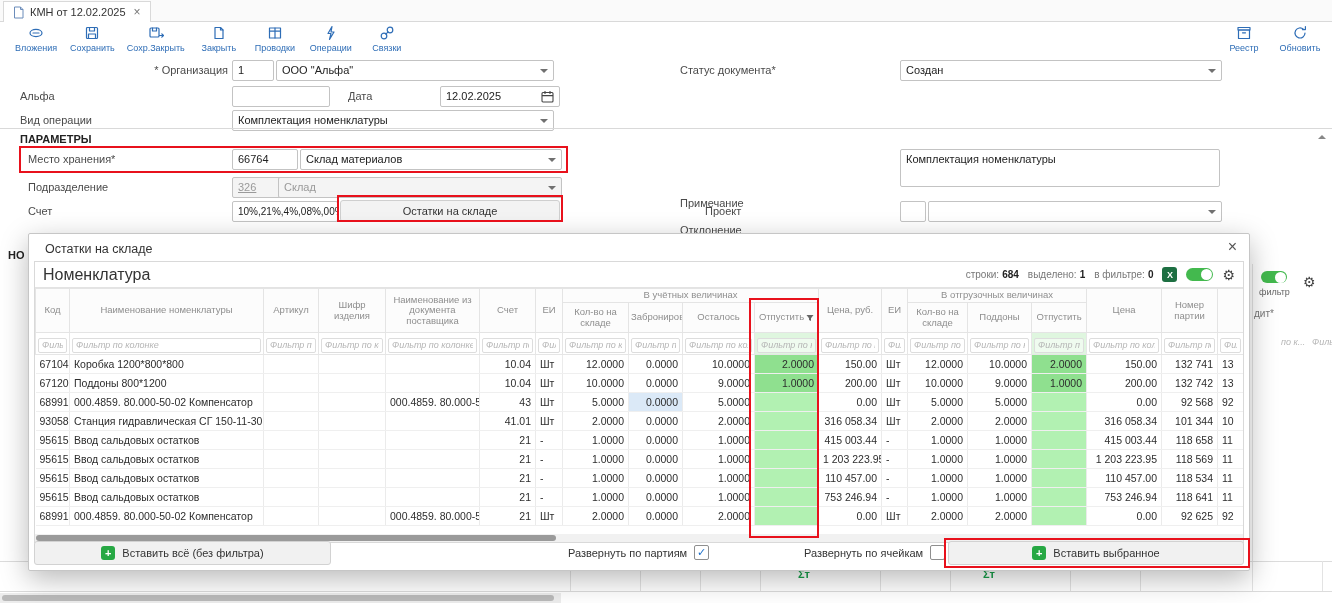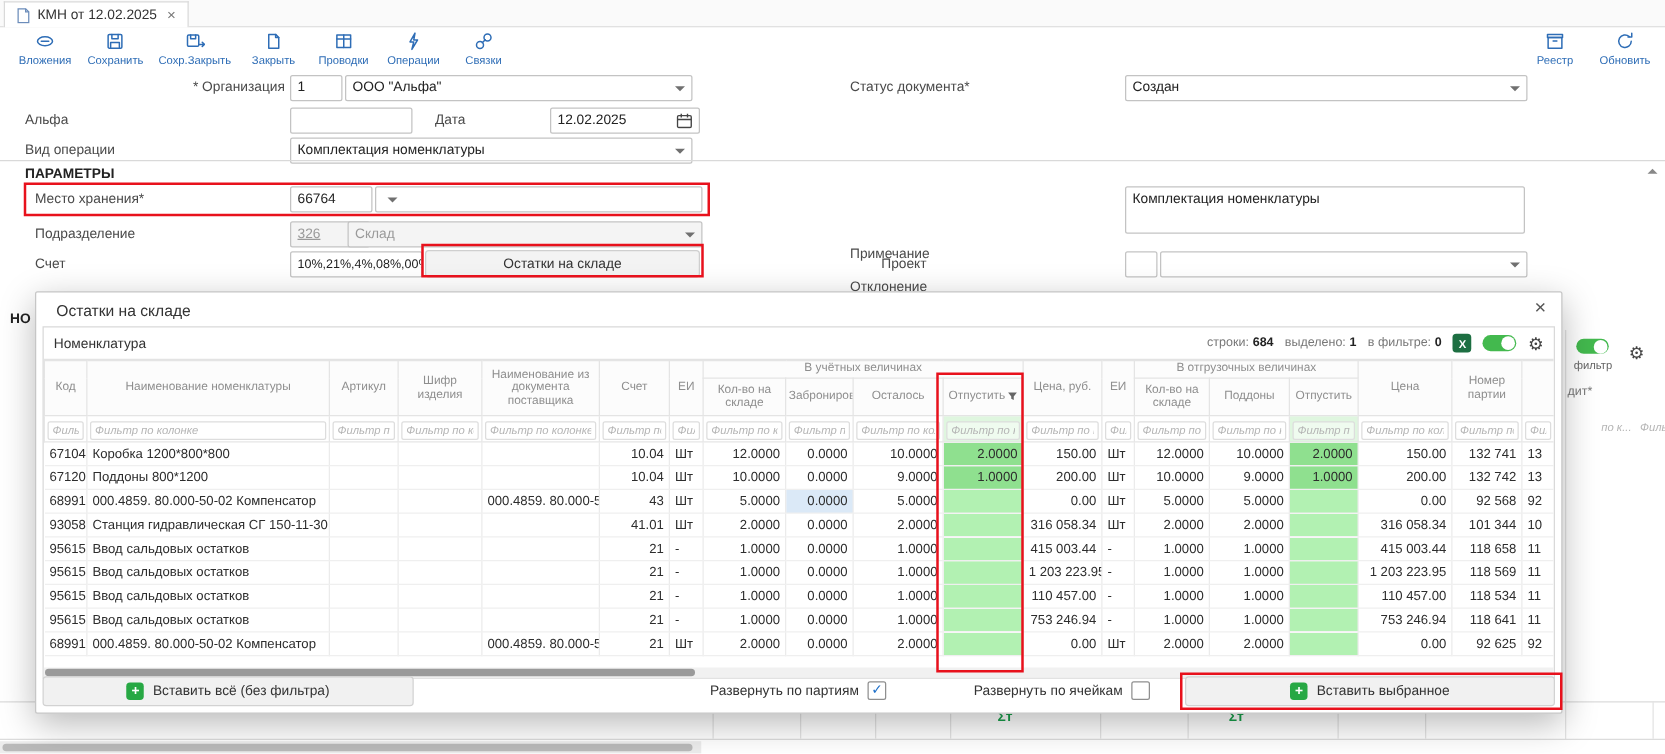--- a/index.html
+++ b/index.html
@@ -38,21 +38,21 @@
   .toggle{width:27px;height:13px;border-radius:7px;background:#43b94e;position:relative;cursor:pointer;display:inline-block;flex:none;}
   .toggle::after{content:"";position:absolute;right:1px;top:1px;width:11px;height:11px;border-radius:50%;background:#fff;}
   .gear{font-size:14px;color:#444;cursor:pointer;line-height:1;}
   .partial-filter{position:absolute;font-size:9px;font-style:italic;color:#b5b5b5;white-space:nowrap;overflow:hidden;}
   
   .modal{position:absolute;left:28px;top:233px;width:1222px;height:338px;background:#fff;border:1px solid #c6c6c6;border-radius:2px;box-shadow:0 8px 28px rgba(0,0,0,.28);z-index:10;box-sizing:border-box;}
   .modal-title{position:absolute;left:16px;top:8px;font-size:12.5px;color:#333;}
   .modal-close{position:absolute;right:12px;top:4px;font-size:16px;color:#555;cursor:pointer;}
   .panel{position:absolute;left:5px;top:27px;width:1210px;height:282px;border:1px solid #d9d9d9;box-sizing:border-box;overflow:hidden;}
   .nom-bar{height:26px;border-bottom:1px solid #e3e3e3;display:flex;align-items:center;padding:0 8px;box-sizing:border-box;}
-  .nom-title{font-size:11px;color:#333;}
+  .nom-title{font-size:16px;color:#333;}
   .nom-right{margin-left:auto;display:flex;align-items:center;gap:9px;font-size:10px;color:#777;white-space:nowrap;}
   .stat b{color:#222;margin-left:3px;}
   .xlicon{width:15px;height:15px;background:#1d6f42;border-radius:3px;color:#fff;font-size:9px;font-weight:bold;display:flex;align-items:center;justify-content:center;cursor:pointer;}
   .tablewrap{position:absolute;left:0;top:26px;right:0;bottom:8px;overflow:hidden;}
   table.stock{border-collapse:collapse;table-layout:fixed;width:1208px;}
   .stock th{border:1px solid #e4e4e4;background:#fcfcfc;color:#8e8e8e;font-weight:normal;font-size:9.5px;line-height:1.08;padding:0 2px;text-align:center;overflow:hidden;box-sizing:border-box;}
   tr.grp-row th.grph{height:14px;}
   tr.col-row th{height:30px;vertical-align:middle;}
   th.otp .funnel{vertical-align:middle;margin-left:2px;}
   tr.flt td{border:1px solid #e6e6e6;padding:1px 2px;height:17px;background:#fff;box-sizing:border-box;}
@@ -192,20 +192,21 @@
       <span class="tri"></span>
     </div>
 
   <div class="sect-line" style="top:128px;"></div>
   <div class="sect-title" style="left:20px;top:133px;">ПАРАМЕТРЫ</div>
   <span class="tri-up" style="left:1318px;top:135px;"></span>
 
   <div class="flabel" style="left:28px;top:153px;">Место хранения*</div>
   <div class="inp" style="left:232px;top:149px;width:66px;"><span>66764</span></div>
   <div class="inp sel" style="left:300px;top:149px;width:262px;">
+      <span class="selval">Склад материалов</span>
       <span class="tri"></span>
     </div>
   <div class="flabel" style="left:680px;top:153px;margin-top:44px;">Примечание</div>
   <div class="notearea" style="left:900px;top:149px;width:320px;height:38px;">Комплектация номенклатуры</div>
 
   <div class="flabel" style="left:28px;top:181px;">Подразделение</div>
   <div class="inp disabled" style="left:232px;top:177px;width:64px;text-decoration:underline;"><span>326</span></div>
   <div class="inp sel disabled" style="left:278px;top:177px;width:284px;">
       <span class="selval">Склад</span>
       <span class="tri"></span>
@@ -539,21 +540,21 @@
 
     <div class="modal-footer">
       <div class="f-btn" style="left:0;width:297px;">
           <span class="plus">+</span>
           <span>Вставить всё (без фильтра)</span>
         </div>
       <div class="chkgrp" style="left:534px;">
           <span>Развернуть по партиям</span>
           <span class="cb">✓</span>
         </div>
-      <div class="chkgrp" style="left:745px;">
+      <div class="chkgrp" style="left:770px;">
           <span>Развернуть по ячейкам</span>
           <span class="cb"></span>
         </div>
       <div class="f-btn" style="right:0;width:296px;">
           <span class="plus">+</span>
           <span>Вставить выбранное</span>
         </div>
     </div>
   </div>
 

